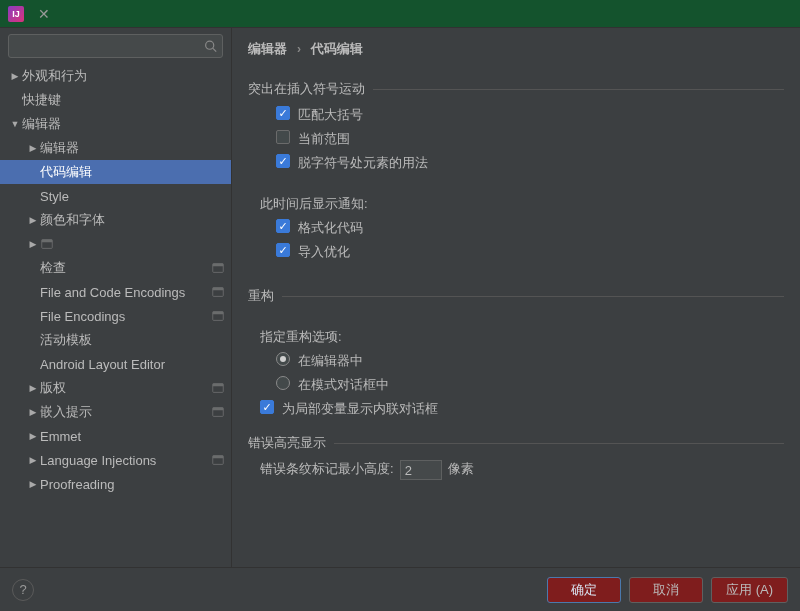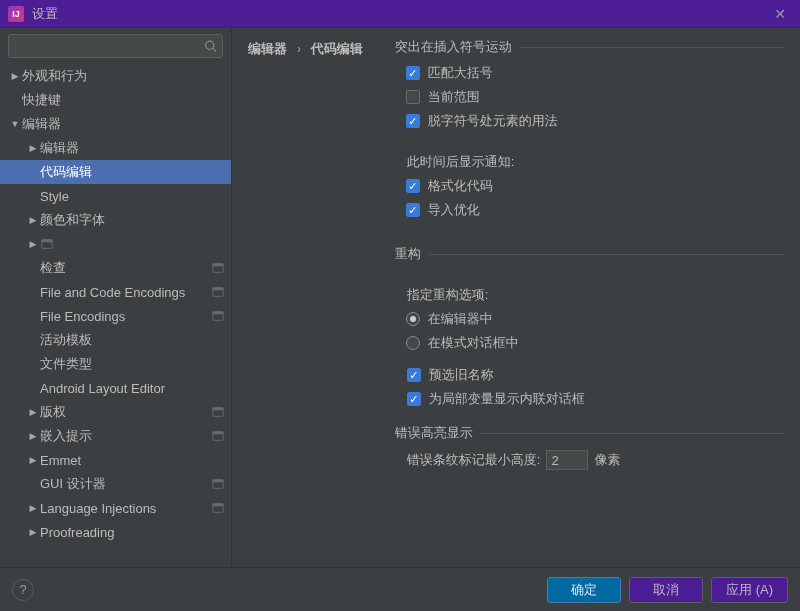--- a/index.html
+++ b/index.html
@@ -1,17 +1,17 @@
 <!DOCTYPE html>
 <html><head>
 <meta charset="utf-8">
 <style>
 *{margin:0;padding:0;box-sizing:border-box;font-family:"Segoe UI",Arial,sans-serif;font-size:13px;color:#bbbbbb}
 body{background:#3c3f41;width:800px;height:611px;overflow:hidden;display:flex;flex-direction:column}
-.titlebar{height:28px;display:flex;align-items:center;padding:0 8px;background:#4c1d95;border-bottom:1px solid #323232}
+.titlebar{height:28px;display:flex;align-items:center;padding:0 8px;background:#14532d;border-bottom:1px solid #323232}
 .titlebar .logo{width:16px;height:16px;background:linear-gradient(135deg,#8a3cbf,#d9337a);border-radius:2px;display:flex;align-items:center;justify-content:center;font-size:9px;font-weight:bold;color:#fff;margin-right:8px}
 .titlebar .title{flex:1}
 .titlebar .close{cursor:pointer;font-size:14px;color:#999;padding:2px 6px}
 .body{flex:1;display:flex;overflow:hidden}
 .sidebar{width:232px;background:#3c3f41;border-right:1px solid #323232;display:flex;flex-direction:column;overflow:hidden}
 .search-wrap{padding:6px 8px}
 .search{width:100%;height:24px;background:#45494a;border:1px solid #5e6060;border-radius:3px;padding:0 22px 0 6px;color:#bbb;outline:none}
 .search-wrap{position:relative}
 .search-icn{position:absolute;right:14px;top:50%;transform:translateY(-50%);pointer-events:none}
 .tree{flex:1;overflow-y:auto;overflow-x:hidden;padding-bottom:8px}
@@ -19,49 +19,48 @@
 .tree::-webkit-scrollbar-track{background:#3c3f41}
 .tree::-webkit-scrollbar-thumb{background:#5b5d5f;border-radius:2px}
 .node{display:flex;align-items:center;height:24px;padding-right:6px;cursor:pointer;white-space:nowrap}
 .node.selected{background:#4b6eaf;color:#fff}
 .node.selected .lbl{color:#fff}
 .arrow{width:14px;display:inline-flex;justify-content:center;align-items:center;font-size:9px;color:#a9a9a9}
 .arrow.blank{visibility:hidden}
 .lbl{flex:1;overflow:hidden;text-overflow:ellipsis}
 .badge{width:14px;height:14px;opacity:.6;flex-shrink:0}
 .d0{padding-left:8px}.d1{padding-left:26px}
-.main{flex:1;display:flex;flex-direction:row;overflow:hidden}
+.main{flex:1;display:flex;flex-direction:column;overflow:hidden}
 .crumb{padding:12px 16px;font-size:14px;font-weight:bold;color:#bbb}
 .crumb .sep{margin:0 6px;color:#888;font-size:12px}
 .content{flex:1;overflow-y:auto;padding:0 16px 12px 16px}
 .content::-webkit-scrollbar{width:10px}
 .content::-webkit-scrollbar-thumb{background:#5b5d5f}
 .section-title{display:flex;align-items:center;margin:10px 0 8px 0;font-size:13px;color:#bbb}
 .section-title .line{flex:1;height:1px;background:#545454;margin-left:8px}
-.field{margin:6px 0 6px 11px;display:flex;align-items:center}
+.field{margin:6px 0 6px 28px;display:flex;align-items:flex-start}
 .sub-label{margin:23px 0 6px 12px}
 .check{width:14px;height:14px;border:1px solid #6b6b6b;border-radius:2px;margin-right:8px;display:inline-flex;align-items:center;justify-content:center;background:#43494a;cursor:pointer}
 .check.on{background:#3a7ad9;border-color:#3a7ad9}
 .check.on::after{content:"✓";color:#fff;font-size:11px;line-height:1}
 .radio{width:14px;height:14px;border:1px solid #8a8a8a;border-radius:50%;margin-right:8px;display:inline-flex;align-items:center;justify-content:center;cursor:pointer;background:#43494a}
 .radio.on::after{content:"";width:6px;height:6px;border-radius:50%;background:#cfcfcf}
 .num-input{width:42px;height:20px;background:#45494a;border:1px solid #5e6060;color:#bbb;padding:0 4px;outline:none;margin:0 6px}
 .footer{height:44px;border-top:1px solid #323232;display:flex;align-items:center;padding:0 12px;gap:8px}
 .footer .spacer{flex:1}
 .help{width:22px;height:22px;border:1px solid #5a5a5a;border-radius:50%;display:flex;align-items:center;justify-content:center;cursor:pointer;color:#999;font-size:13px}
-.btn{height:26px;min-width:74px;padding:0 14px;border:1px solid #5e6060;background:#4c1d95;border-radius:3px;cursor:pointer;color:#bbb;display:inline-flex;align-items:center;justify-content:center}
-.btn.primary{background:#0369a1;border-color:#4a79ad;color:#d9e4f1}
+.btn{height:26px;min-width:74px;padding:0 14px;border:1px solid #5e6060;background:#7f1d1d;border-radius:3px;cursor:pointer;color:#bbb;display:inline-flex;align-items:center;justify-content:center}
+.btn.primary{background:#7f1d1d;border-color:#4a79ad;color:#d9e4f1}
 svg{display:block}
 </style>
 </head>
 <body>
 
 <div class="titlebar">
   <div class="logo">IJ</div>
-  <div class="title">设置</div>
   <div class="close">✕</div>
 </div>
 
 <div class="body">
   <div class="sidebar">
     <div class="search-wrap">
       <input class="search" placeholder="" style="">
       <span class="search-icn">
         <svg width="13" height="13" viewBox="0 0 16 16">
             <circle cx="7" cy="7" r="5" fill="none" stroke="#888" stroke-width="1.5"></circle>
@@ -136,24 +135,20 @@
               <rect x="2" y="3" width="12" height="3" fill="#8a8a8a"></rect>
             </svg>
           </span>
         </div>
         <div class="node d1">
           <span class="arrow blank"></span>
           <span class="lbl">活动模板</span>
         </div>
         <div class="node d1">
           <span class="arrow blank"></span>
-          <span class="lbl">文件类型</span>
-        </div>
-        <div class="node d1">
-          <span class="arrow blank"></span>
           <span class="lbl">Android Layout Editor</span>
         </div>
         <div class="node d1">
           <span class="arrow ">▶</span>
           <span class="lbl">版权</span>
           <span class="badge">
             <svg width="14" height="14" viewBox="0 0 16 16">
               <rect x="2" y="3" width="12" height="10" rx="1" fill="none" stroke="#8a8a8a" stroke-width="1"></rect>
               <rect x="2" y="3" width="12" height="3" fill="#8a8a8a"></rect>
             </svg>
@@ -165,30 +160,20 @@
           <span class="badge">
             <svg width="14" height="14" viewBox="0 0 16 16">
               <rect x="2" y="3" width="12" height="10" rx="1" fill="none" stroke="#8a8a8a" stroke-width="1"></rect>
               <rect x="2" y="3" width="12" height="3" fill="#8a8a8a"></rect>
             </svg>
           </span>
         </div>
         <div class="node d1">
           <span class="arrow ">▶</span>
           <span class="lbl">Emmet</span>
-        </div>
-        <div class="node d1">
-          <span class="arrow blank"></span>
-          <span class="lbl">GUI 设计器</span>
-          <span class="badge">
-            <svg width="14" height="14" viewBox="0 0 16 16">
-              <rect x="2" y="3" width="12" height="10" rx="1" fill="none" stroke="#8a8a8a" stroke-width="1"></rect>
-              <rect x="2" y="3" width="12" height="3" fill="#8a8a8a"></rect>
-            </svg>
-          </span>
         </div>
         <div class="node d1">
           <span class="arrow ">▶</span>
           <span class="lbl">Language Injections</span>
           <span class="badge">
             <svg width="14" height="14" viewBox="0 0 16 16">
               <rect x="2" y="3" width="12" height="10" rx="1" fill="none" stroke="#8a8a8a" stroke-width="1"></rect>
               <rect x="2" y="3" width="12" height="3" fill="#8a8a8a"></rect>
             </svg>
           </span>
@@ -241,24 +226,20 @@
         </div>
       <div class="sub-label">指定重构选项:</div>
       <div class="field">
           <span class="radio on"></span>
           <span>在编辑器中</span>
         </div>
       <div class="field">
           <span class="radio"></span>
           <span>在模式对话框中</span>
         </div>
-      <div class="field" style="margin-left:12px;margin-top:14px">
-          <span class="check on"></span>
-          <span>预选旧名称</span>
-        </div>
       <div class="field" style="margin-left:12px">
           <span class="check on"></span>
           <span>为局部变量显示内联对话框</span>
         </div>
 
       <div class="section-title" style="margin-top:16px">
           <span>错误高亮显示</span>
           <span class="line"></span>
         </div>
       <div class="field" style="margin-left:12px">

